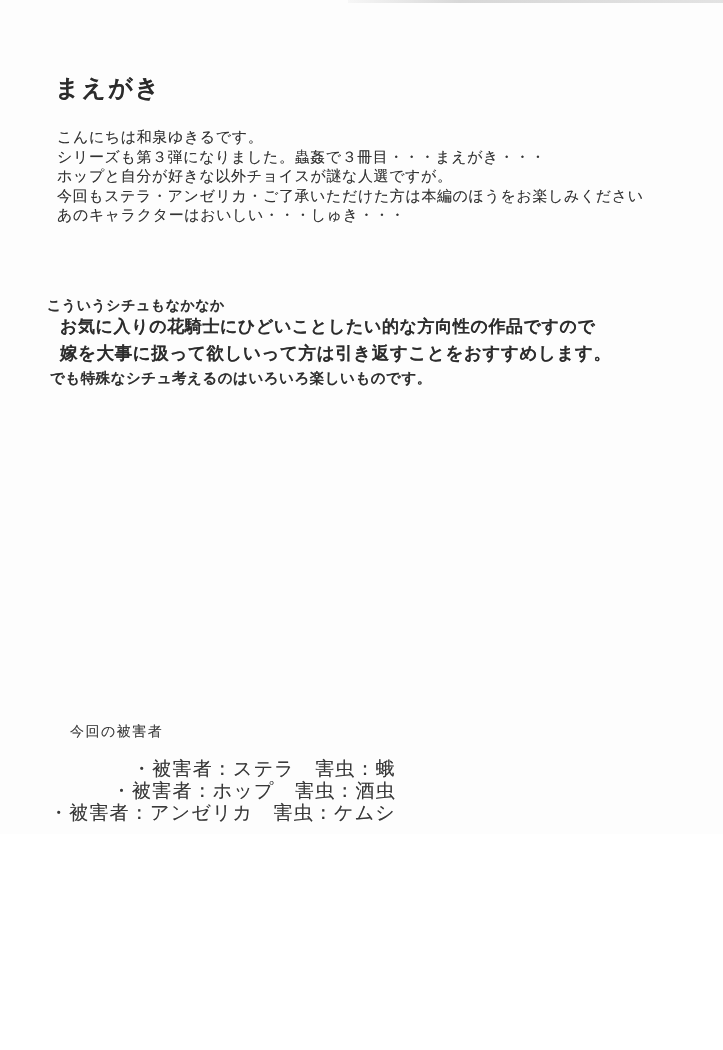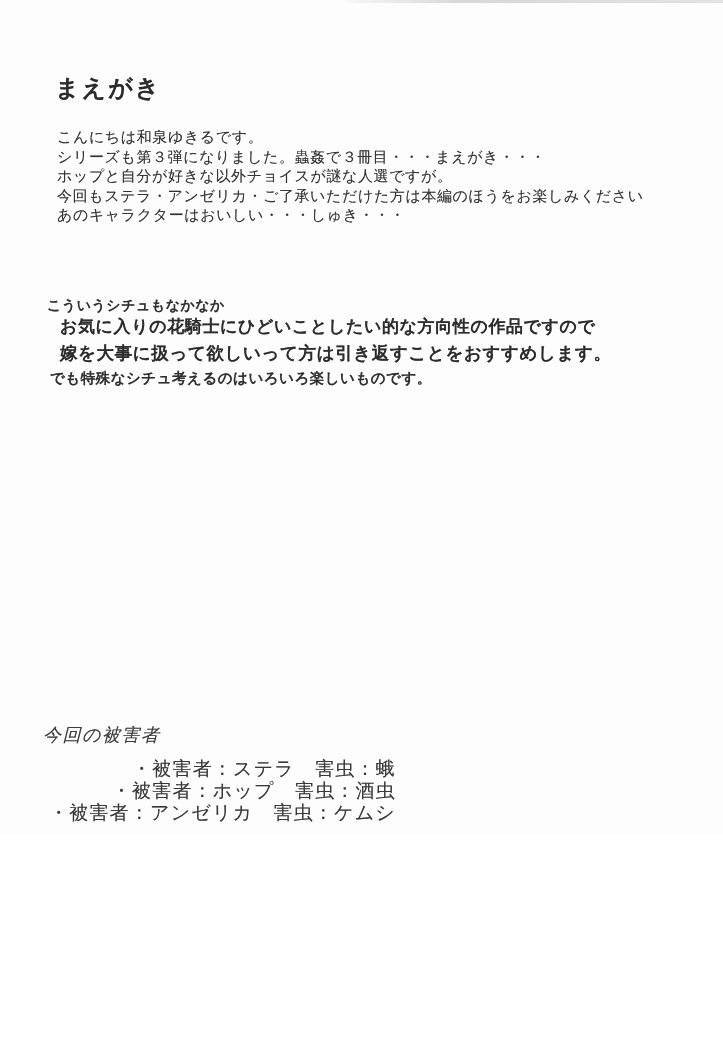--- a/index.html
+++ b/index.html
@@ -61,28 +61,27 @@
     text-shadow: 0 0 0.6px rgba(40,40,40,0.45);
     white-space: nowrap;
   }
   .w-line1 { top: 297px; }
   .w-line2 { top: 315px; }
   .w-line3 { top: 341px; font-size: 17.5px; }
   .w-line4 { top: 369px; left: 50px; font-size: 14.5px; }
   
   .victims-heading {
     position: absolute;
-    left: 43px;
+    left: 70px;
     top: 723px;
-    font-size: 18px;
+    font-size: 14px;
     letter-spacing: 1.5px;
     color: #3d3d3d;
     text-shadow: 0 0 0.6px rgba(60,60,60,0.4);
     white-space: nowrap;
-    font-style: italic;
   }
   .victims-list {
     position: absolute;
     left: 49px;
     top: 757px;
     font-size: 19px;
     line-height: 22px;
     letter-spacing: 1.2px;
     color: #383838;
     text-shadow: 0 0 0.6px rgba(55,55,55,0.4);

